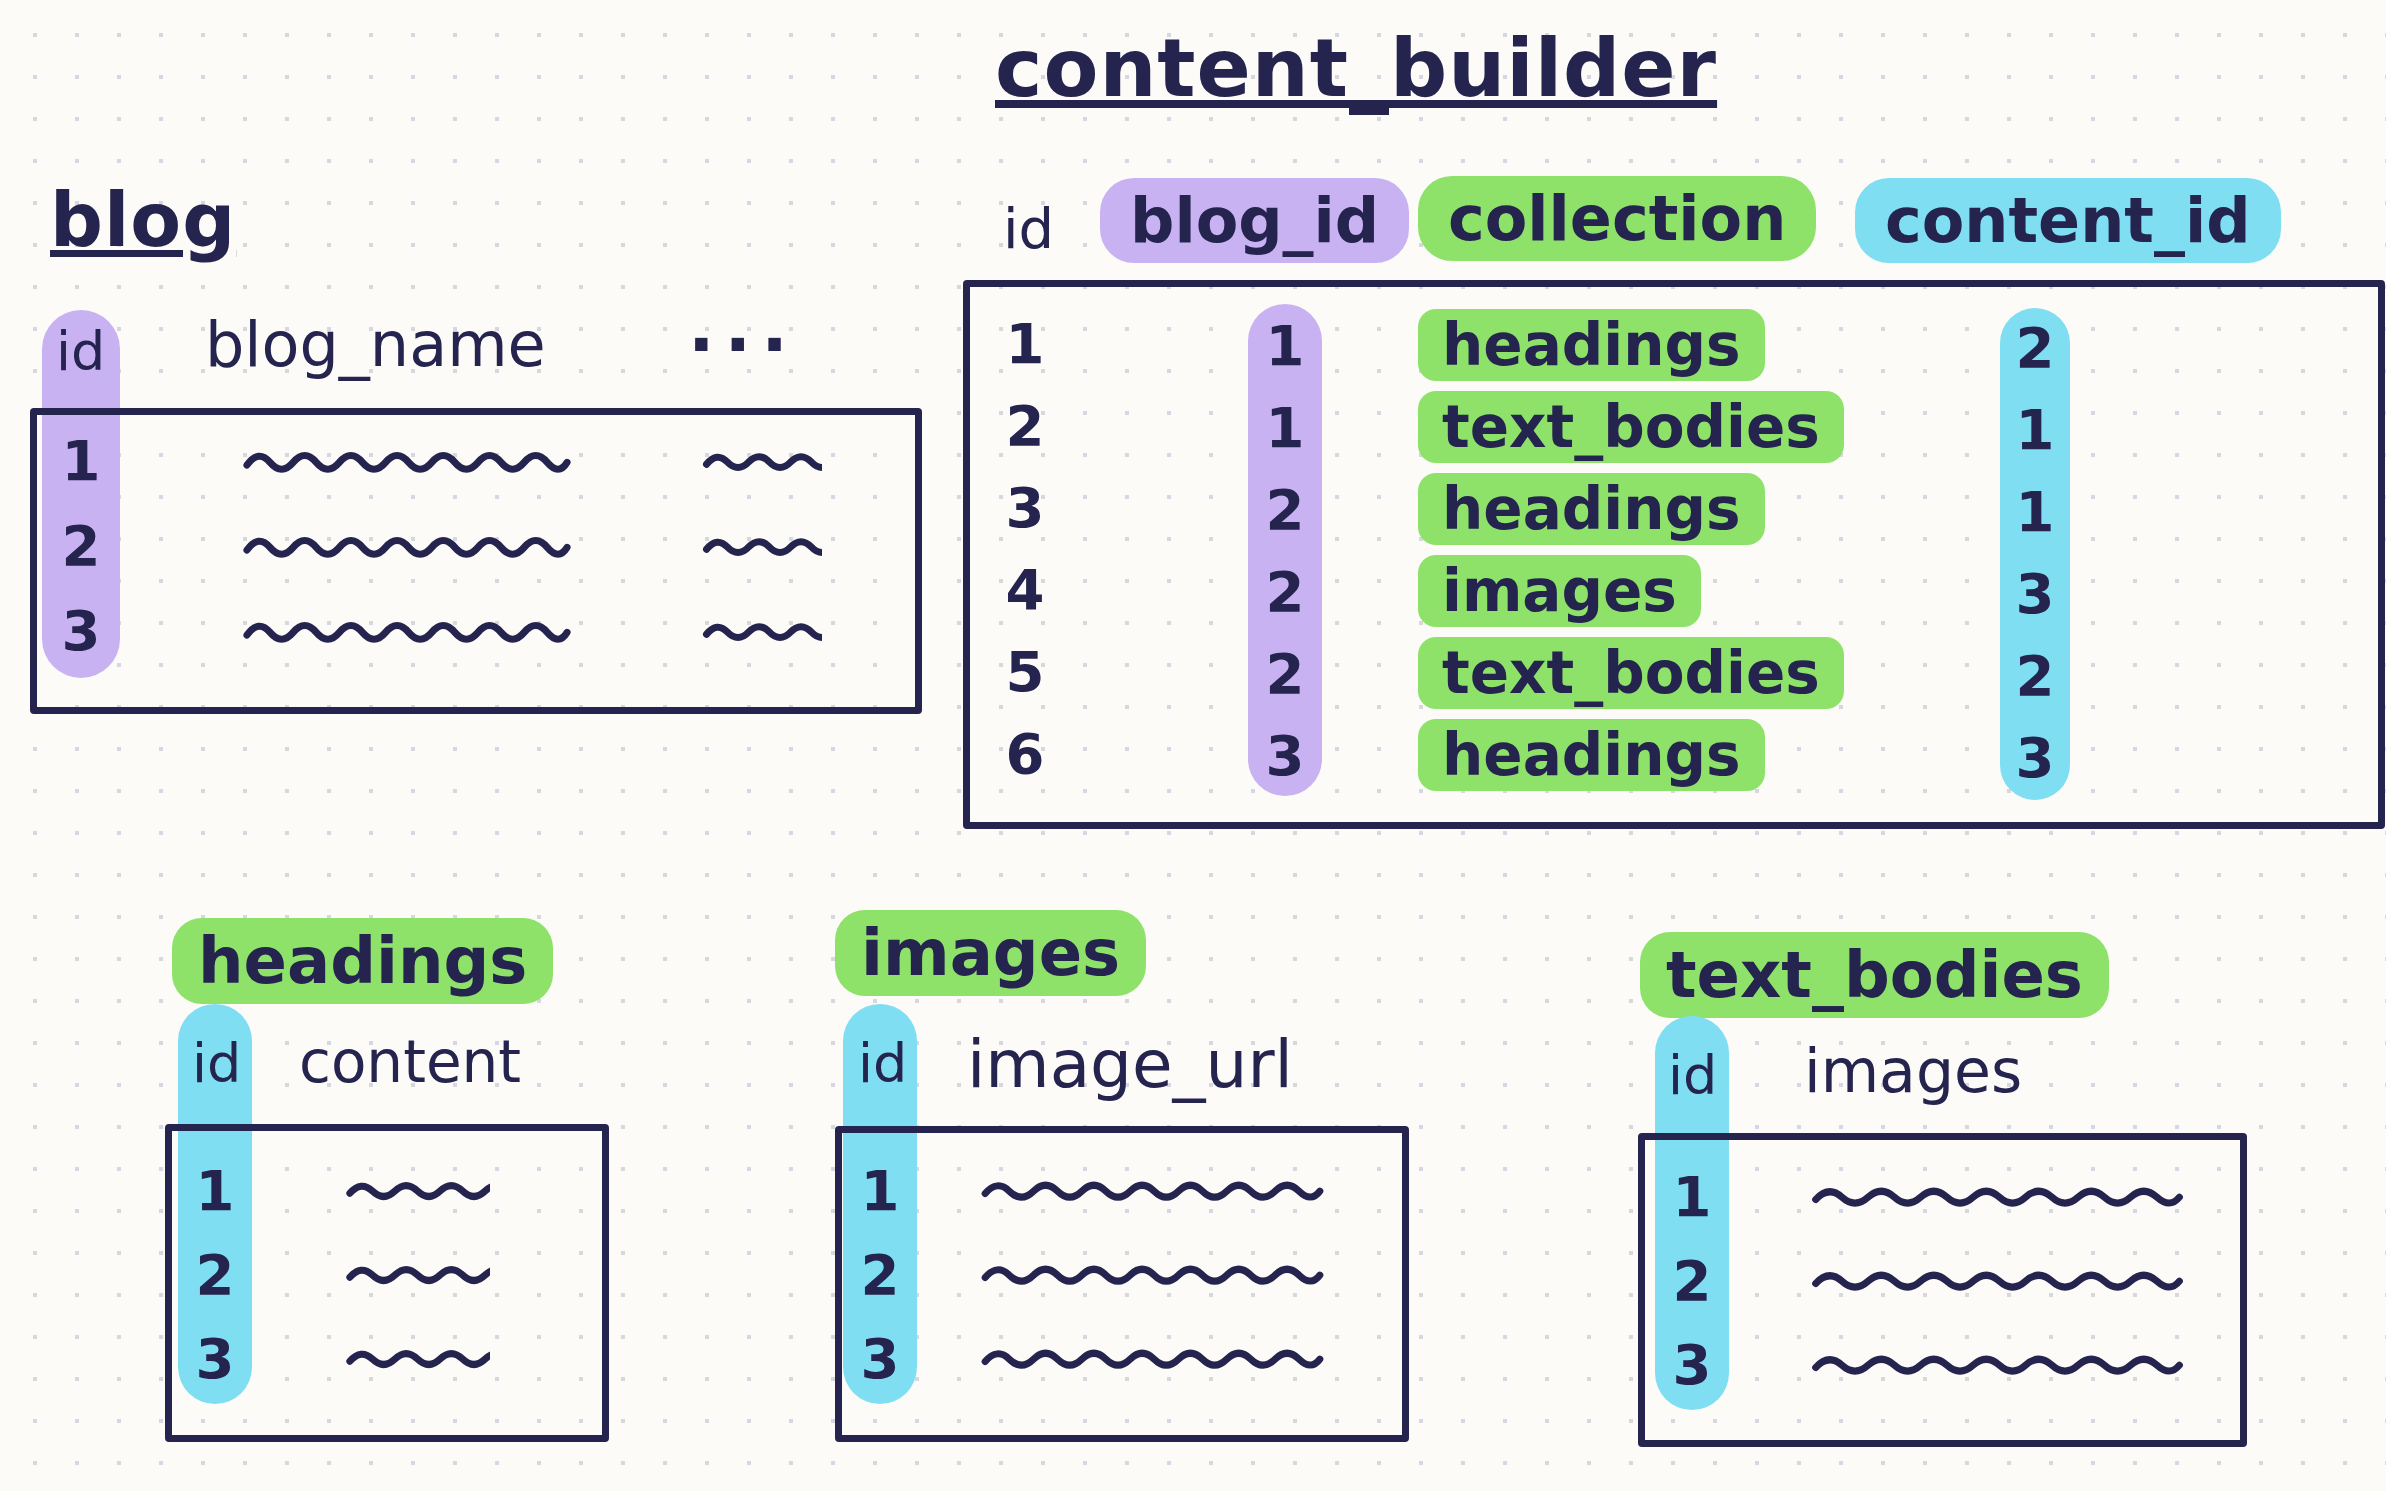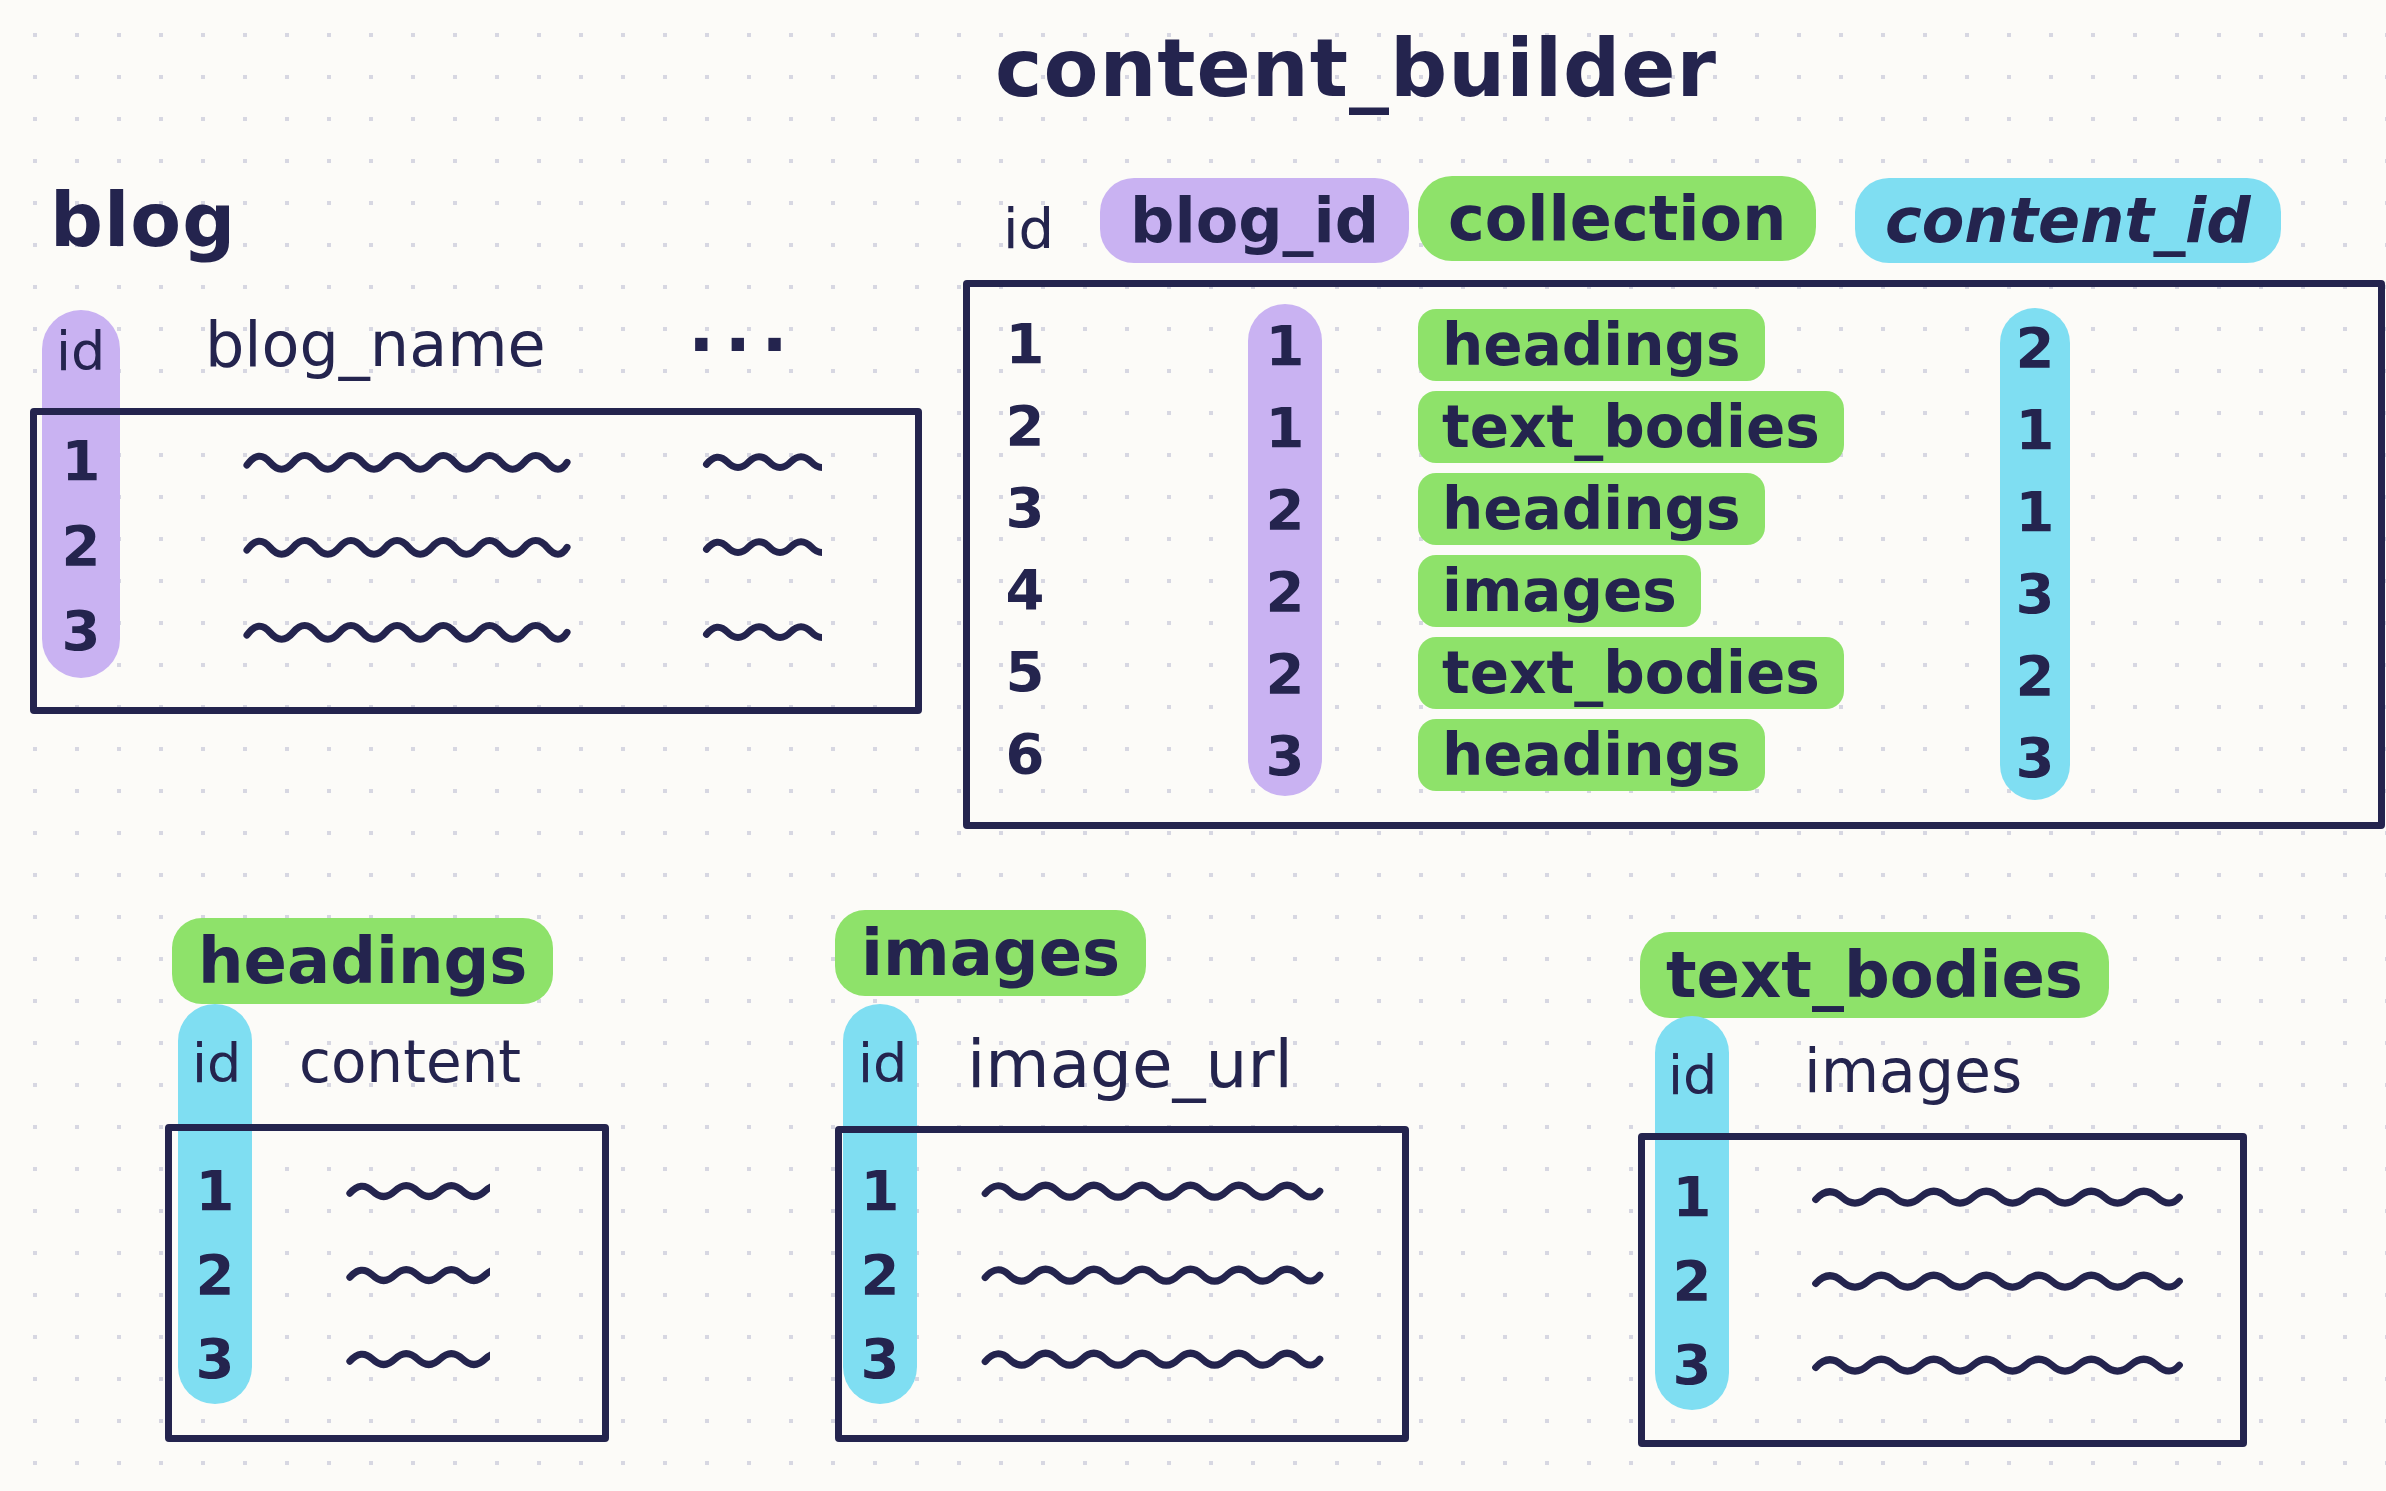--- a/index.html
+++ b/index.html
@@ -23,40 +23,41 @@
     background-color:var(--background);
     background-image:radial-gradient(var(--dot) 2.5px, transparent 2.5px);
     background-size:42px 42px;
     background-position:14px 14px;
   }
   .title{
     position:absolute;
     font-size:74px;font-weight:700;
     color:var(--ink);letter-spacing:1px;
     white-space:nowrap;
+    text-decoration:underline;
   }
   .colhead{
     position:absolute;
     font-size:58px;font-weight:400;
     color:var(--ink);white-space:nowrap;
   }
   .dots{font-size:70px;letter-spacing:10px;font-weight:800;}
   .box{
     position:absolute;
     border:7px solid var(--ink);
     border-radius:4px;
     background:transparent;
   }
   .vpill{
     position:absolute;
     border-radius:40px;
   }
   .purple{background:var(--purple);}
   .green{background:var(--green);}
-  .cyan{background:var(--cyan);font-style:italic;}
+  .cyan{background:var(--cyan);}
   .hpill{
     position:absolute;
     border-radius:34px;
     padding:6px 30px;
     font-size:62px;font-weight:700;
     color:var(--ink);white-space:nowrap;
   }
   .titlepill{
     position:absolute;
     border-radius:30px;

